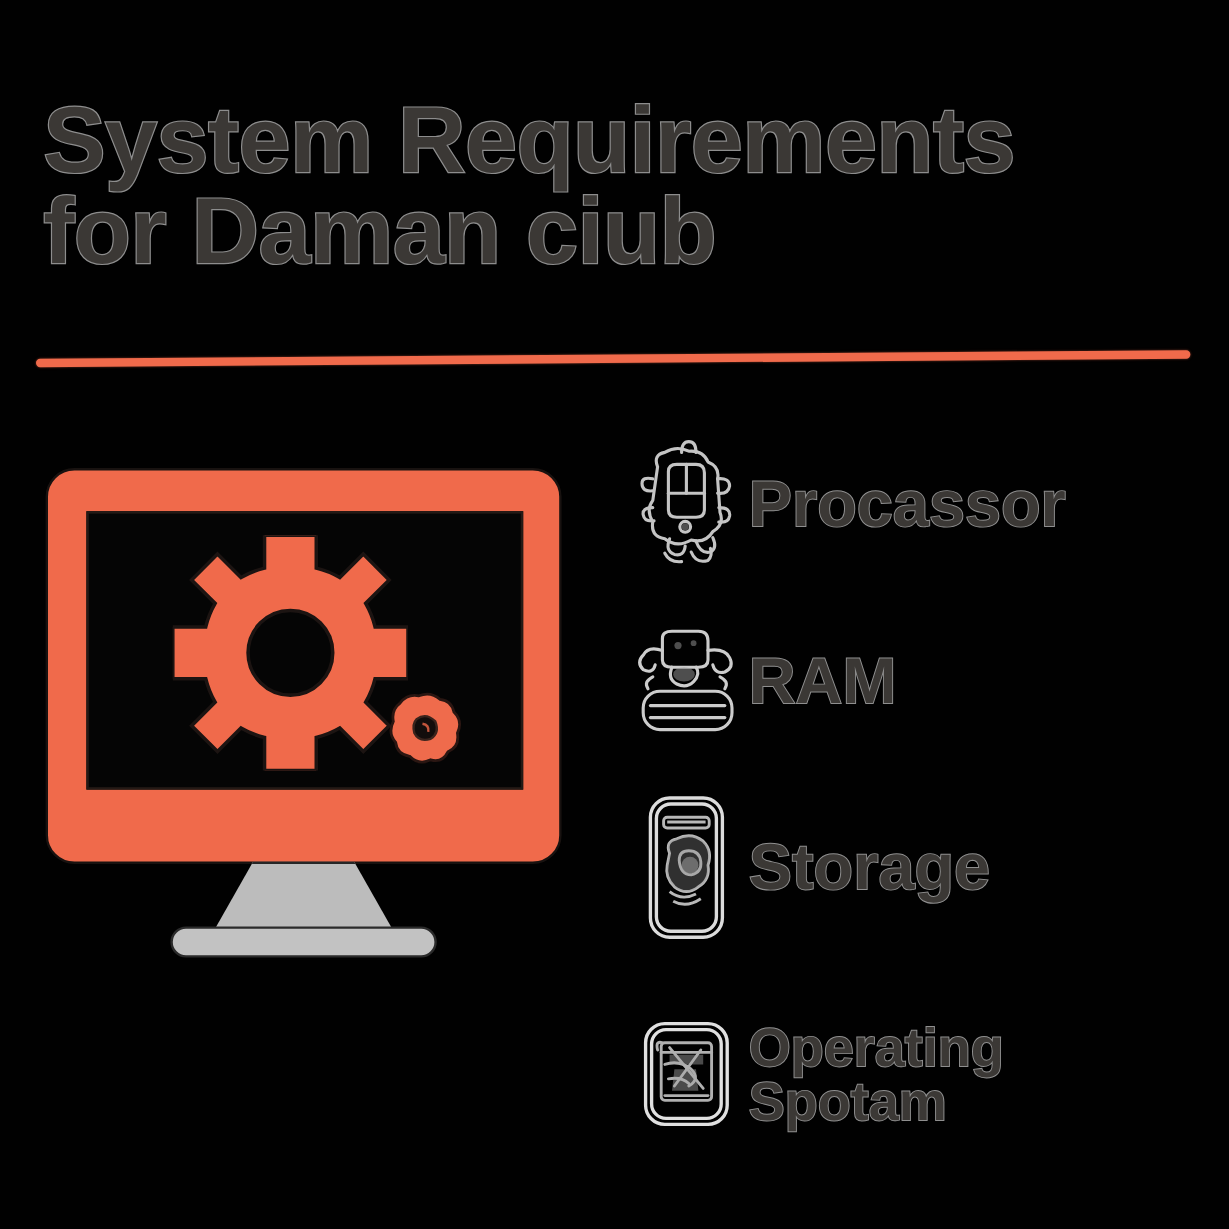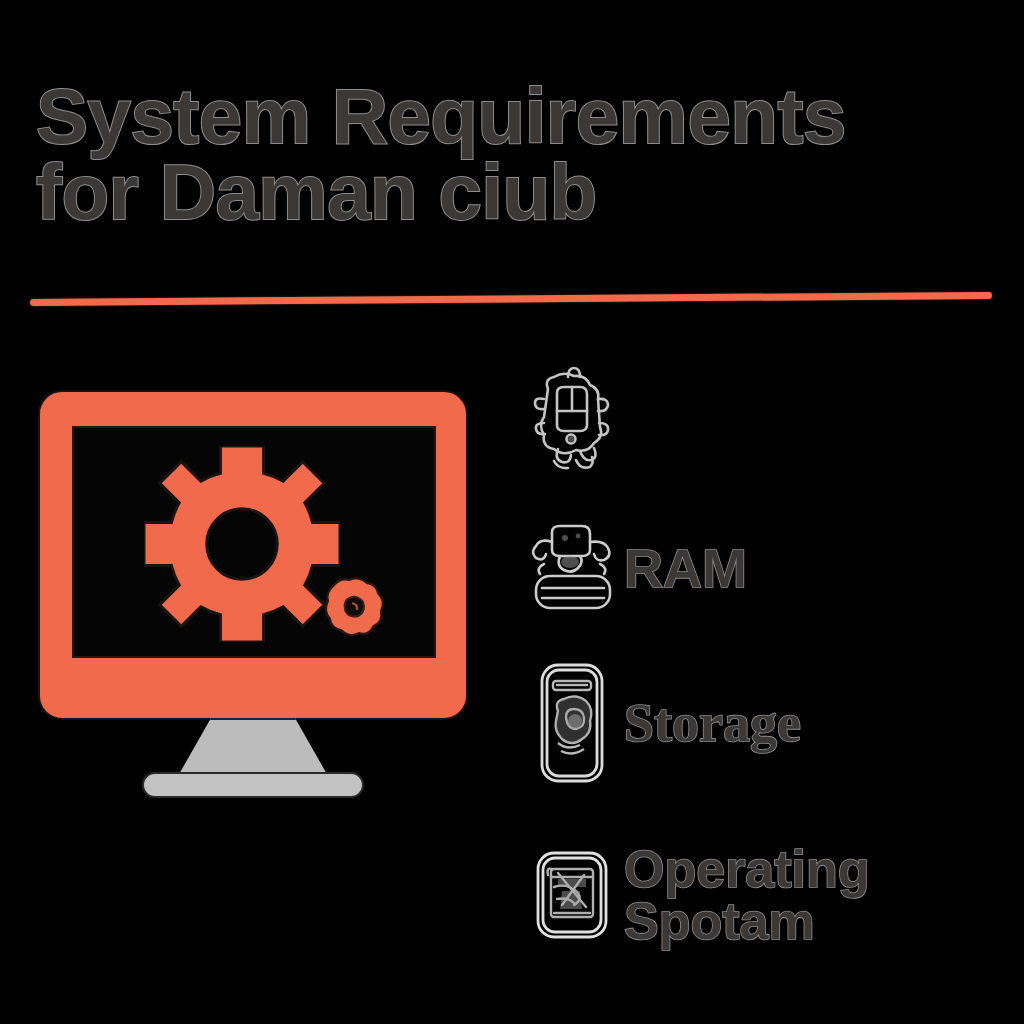--- a/index.html
+++ b/index.html
@@ -152,22 +152,22 @@
     white-space: pre-line;
   }
 
   #spec-row-0 { top: 0px;   height: 120px; }
   #spec-row-1 { top: 158px; height: 100px; }
   #spec-row-2 { top: 288px; height: 150px; }
   #spec-row-3 { top: 470px; height: 130px; }
 
   #spec-row-0 .spec-label { font-size: 54px; }
   #spec-row-1 .spec-label { font-size: 54px; }
-  #spec-row-2 .spec-label { font-size: 54px; font-family: Liberation Serif, serif; }
-  #spec-row-3 .spec-label { font-size: 52px; line-height: 1.0em; }
+  #spec-row-2 .spec-label { font-size: 54px; }
+  #spec-row-3 .spec-label { font-size: 45px; line-height: 1.0em; }
 </style>
 </head>
 <body>
 
 <div id="canvas">
 
   <div id="title-block">
     <div class="title-line" id="title-line-1">System Requirements</div>
     <div class="title-line" id="title-line-2">for Daman ciub</div>
   </div>
@@ -242,20 +242,21 @@
             <path d="M56 86 Q 60 97 68 95 Q 74 92 70 83"></path>
             <circle cx="47" cy="74" r="4.5"></circle>
             <path d="M30 96 Q 34 104 44 103"></path>
             <path d="M52 95 Q 56 105 66 102 Q 70 98 68 92"></path>
           </g>
           <g fill="#8f8f8f" opacity="0.55">
             <circle cx="47" cy="74" r="3"></circle>
           </g>
         </svg>
       </div>
+      <div class="spec-label">Procassor</div>
     </div>
 
     <div class="spec-row" id="spec-row-1">
       <div class="spec-icon-wrap">
         <svg width="100" height="92" viewBox="0 0 100 92">
           <g fill="none" stroke="#cccccc" stroke-width="2.6" stroke-linejoin="round" stroke-linecap="round">
 
             <path d="M30 10 Q 30 4 38 4 L 60 4 Q 68 4 68 12 L 68 28 Q 68 34 60 34
                      L 38 34 Q 30 34 30 28 Z"></path>
 

